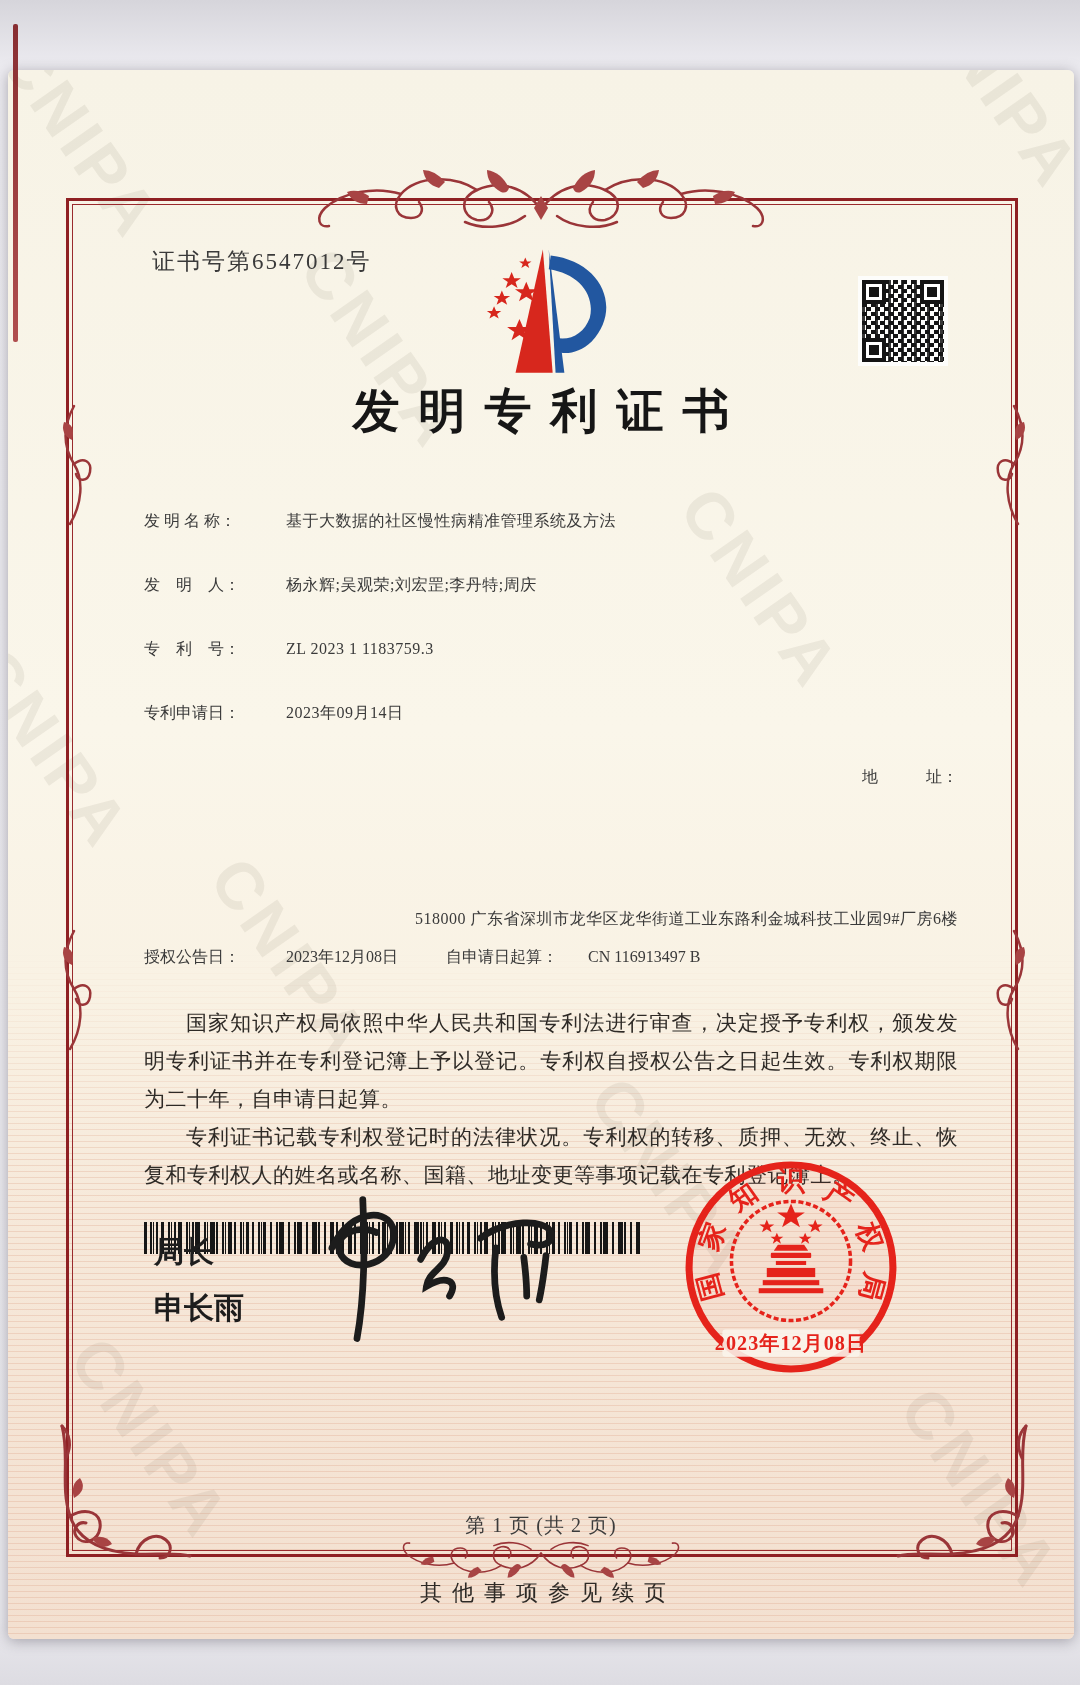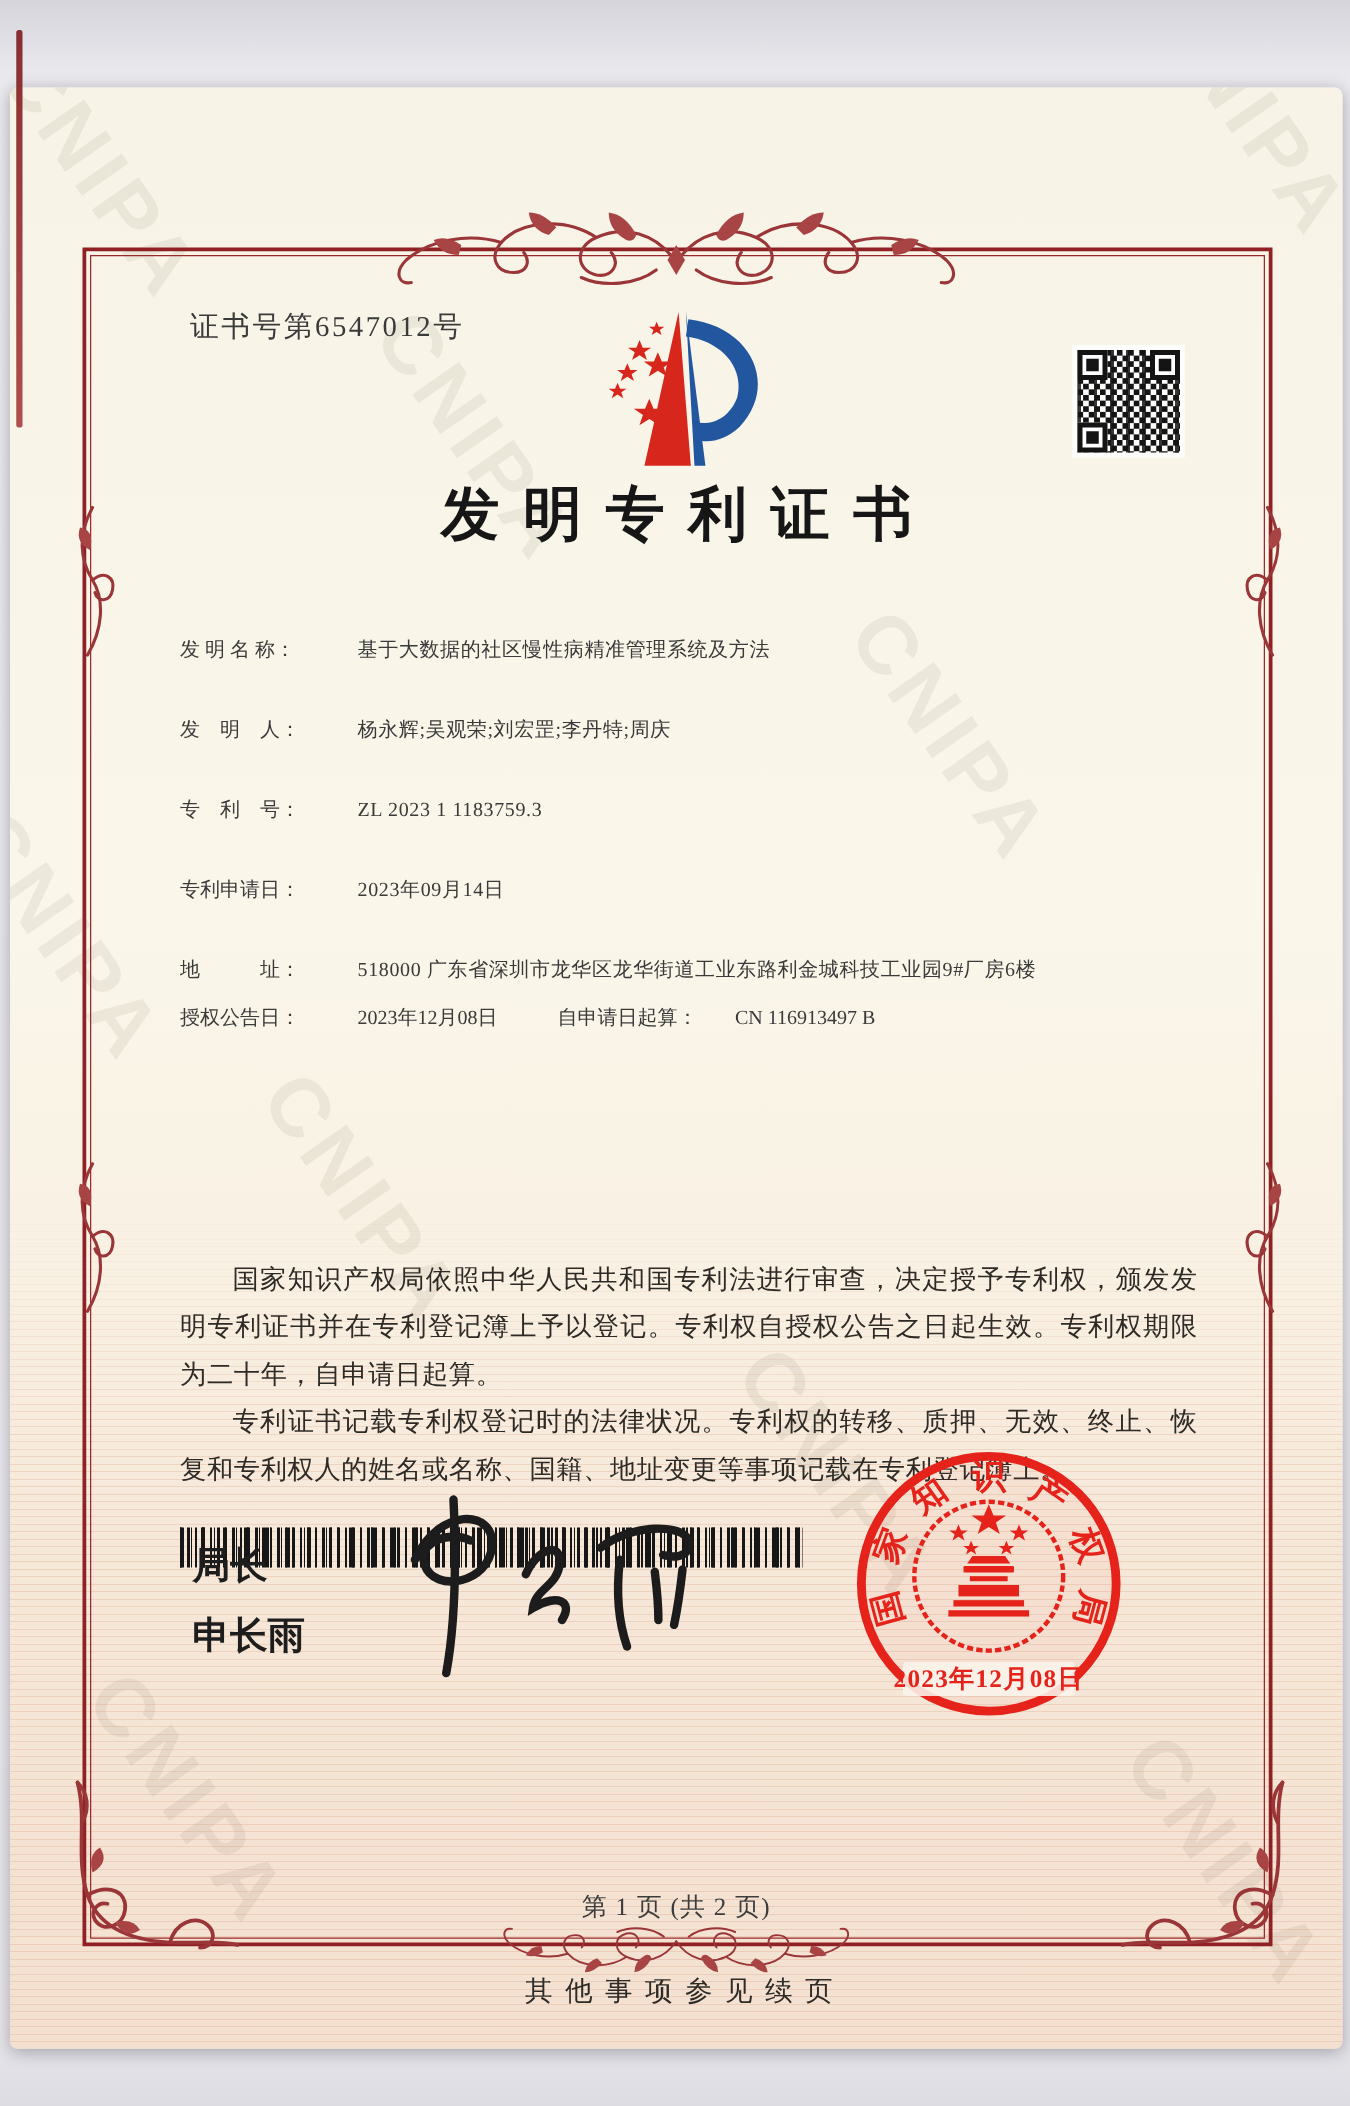--- a/index.html
+++ b/index.html
@@ -35,21 +35,21 @@
       repeating-linear-gradient(90deg,rgba(20,20,20,.85) 0 3px,transparent 3px 13px);}
   .fp{position:absolute;width:24px;height:24px;border:4px solid #141414;background:#fff;box-sizing:border-box;}
   .fp::after{content:"";position:absolute;inset:3px;background:#141414;}
   .fp-tl{left:4px;top:4px}.fp-tr{right:4px;top:4px}.fp-bl{left:4px;bottom:4px}
   .title{position:absolute;left:0;right:0;top:310px;text-align:center;font-size:47px;font-weight:700;
     letter-spacing:19px;padding-left:19px;color:#161616;}
   .content{position:absolute;left:136px;right:116px;top:436px;color:#3a3a3a;}
   .row{display:flex;font-size:16px;line-height:30px;margin-bottom:34px;align-items:flex-end;}
   .row .lbl{flex:0 0 142px;white-space:pre;}
   .row .val{flex:1;letter-spacing:.5px;}
-  .row-addr{margin-bottom:8px;}
+  .row-addr{margin-bottom:8px;flex-direction:column;}
   .row-grant{margin-top:0;margin-bottom:0;}
   .pair2{margin-left:48px;display:flex;}
   .pair2 .lbl{flex:0 0 142px;}
   .paras{position:absolute;left:136px;right:116px;top:934px;font-size:21px;line-height:38px;
     color:#2e2a26;text-align:justify;letter-spacing:.5px;}
   .paras p{margin:0;text-indent:2em;}
   .barcode{position:absolute;left:136px;top:1152px;width:498px;height:32px;
     background:repeating-linear-gradient(90deg,#161616 0 2px,transparent 2px 6px),
       repeating-linear-gradient(90deg,#161616 0 1px,transparent 1px 9px),
       repeating-linear-gradient(90deg,#161616 0 3px,transparent 3px 17px);}

